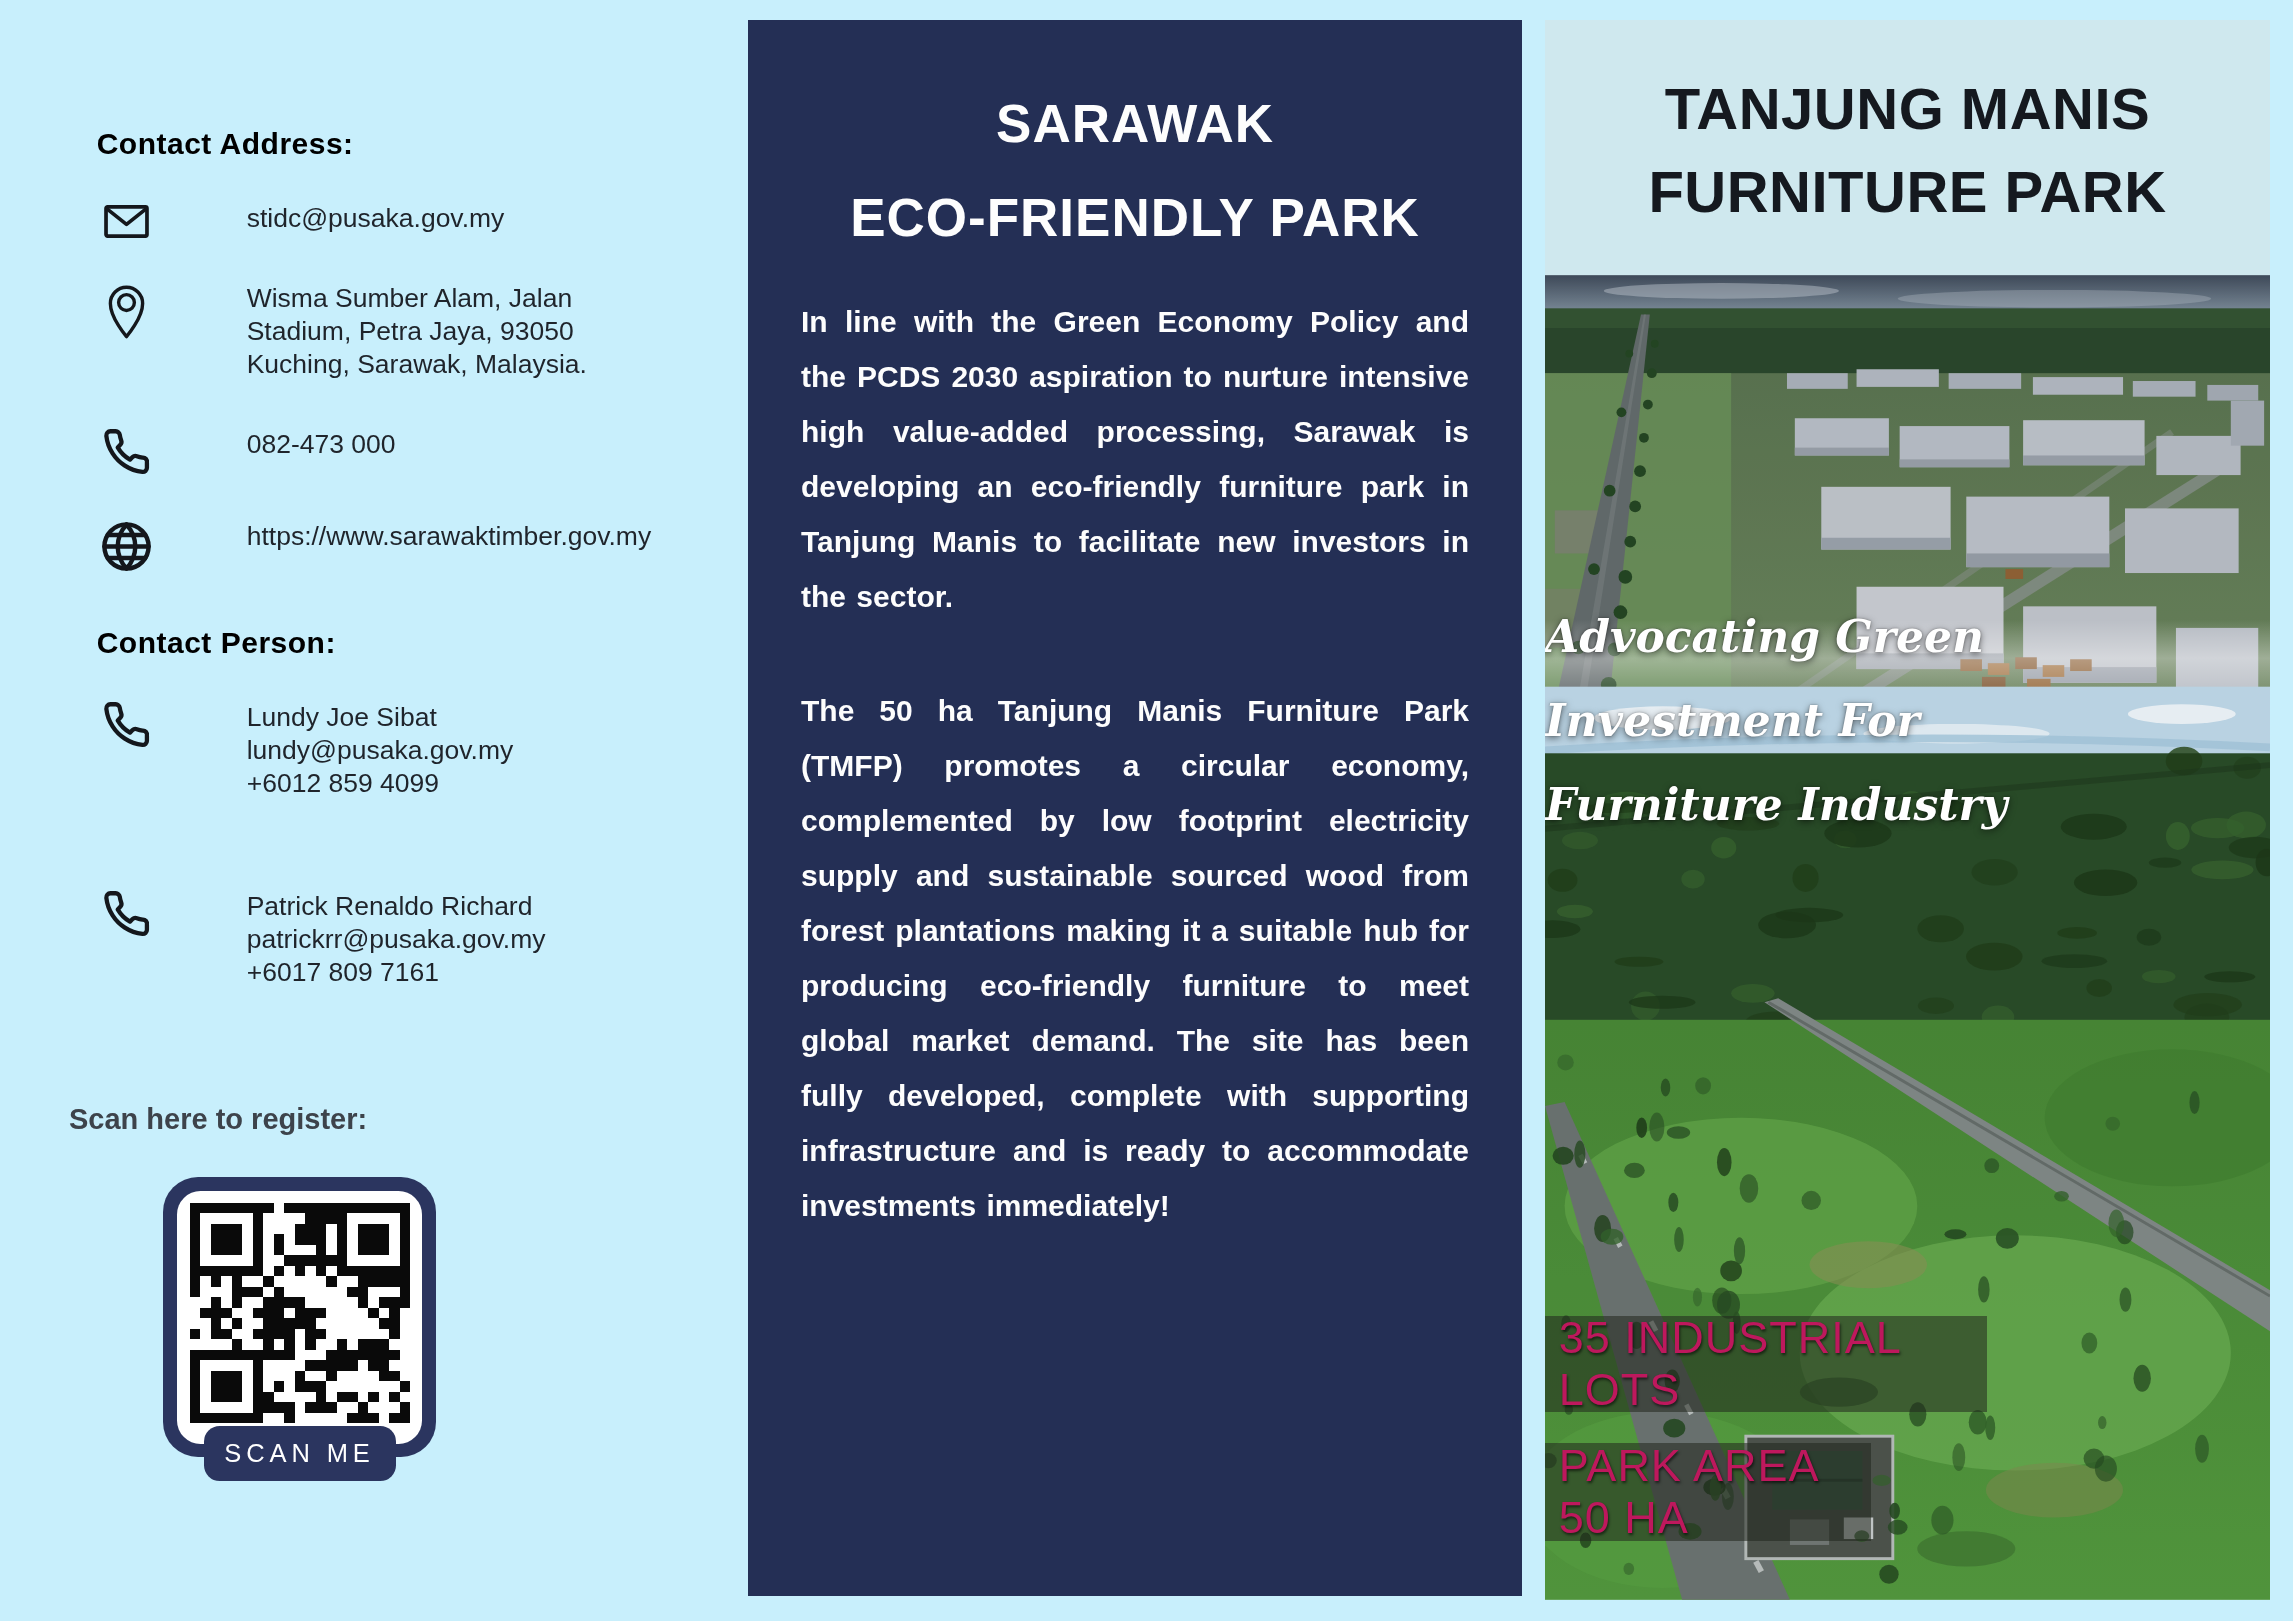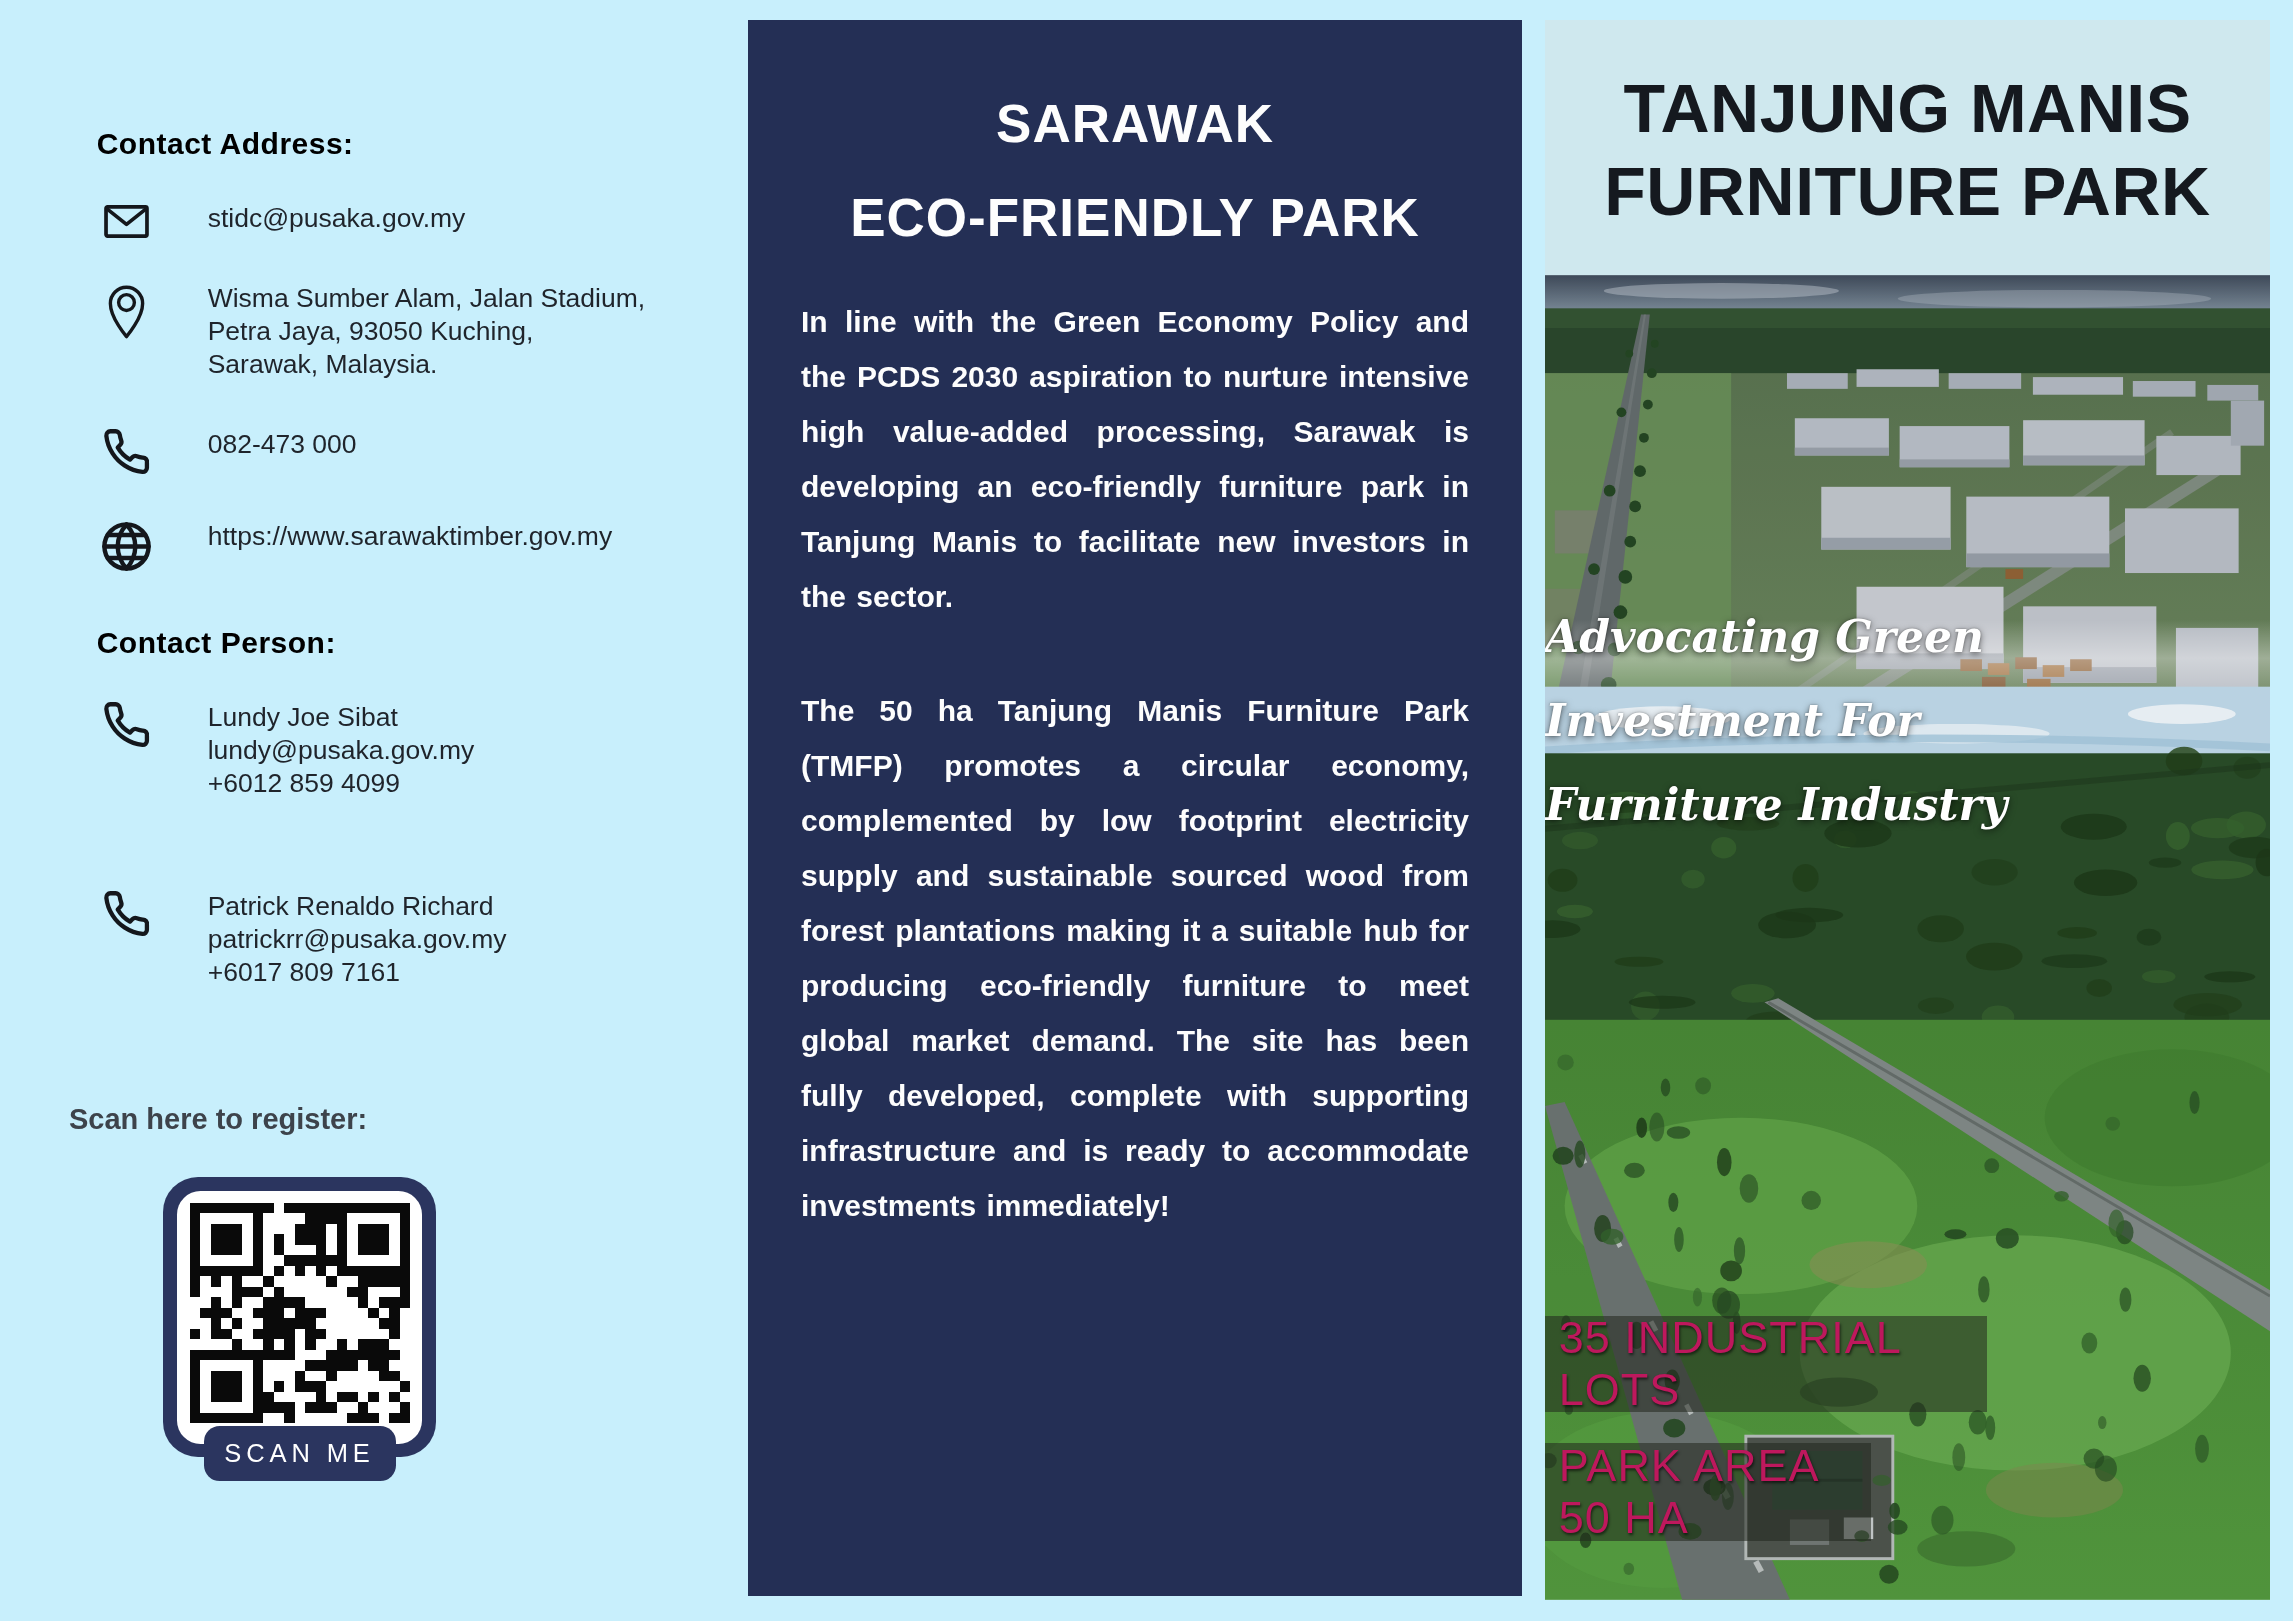--- a/index.html
+++ b/index.html
@@ -4,21 +4,21 @@
 <style>
   html,body{margin:0;padding:0;}
   body{font-family:"Liberation Sans",sans-serif;}
   .page{position:relative;width:2294px;height:1621px;background:#c8effc;overflow:hidden;}
 
   
   .panel-left{position:absolute;left:83px;top:88px;width:564px;color:#22262c;}
   .lp-heading{font-size:30px;font-weight:bold;color:#000000;margin:39px 0 41px 13.7px;letter-spacing:0.5px;}
   .row{display:flex;align-items:flex-start;padding-left:14.7px;}
   .row .icon-box{width:57px;flex:none;display:flex;justify-content:center;}
-  .row .txt{margin-left:53px;width:461px;font-size:26.5px;line-height:33px;color:#1f242b;}
+  .row .txt{margin-left:92px;width:461px;font-size:26.5px;line-height:33px;color:#1f242b;}
   .jline{text-align:justify;text-align-last:justify;}
   .mb-email{margin-bottom:41px;}
   .mb-addr{margin-bottom:47px;}
   .mb-phone{margin-bottom:43px;}
   .mb-globe{margin-bottom:53px;}
   .mb-person{margin-bottom:90px;}
   .person-line{display:block;}
   svg.ic{stroke:#14171c;fill:none;stroke-width:1.9;stroke-linecap:round;stroke-linejoin:round;}
 
   
@@ -29,21 +29,21 @@
   .qr-white svg{margin-top:12.7px;}
   .scan-pill{position:absolute;left:50%;bottom:-23.5px;transform:translateX(-50%);background:#2b355f;color:#ffffff;width:192px;height:55px;border-radius:15.7px;display:flex;align-items:center;justify-content:center;font-size:25.5px;letter-spacing:4.9px;font-weight:400;}
 
   
   .panel-middle{position:absolute;left:748px;top:19.6px;width:774px;height:1576px;background:#242f55;color:#fdfdfd;box-sizing:border-box;padding:57px 53px 0 53px;}
   .mid-title{font-size:53px;font-weight:bold;line-height:94px;text-align:center;margin:0 0 29px 0;letter-spacing:1px;}
   .mid-par{font-size:30px;font-weight:bold;line-height:55px;text-align:justify;text-justify:inter-word;margin:0 0 59px 0;word-spacing:2px;}
 
   
   .panel-right{position:absolute;left:1545px;top:19.6px;width:725px;height:1580px;background:#cfe8ee;}
-  .cover-title{font-size:68px;font-weight:bold;line-height:83px;text-align:center;color:#15191f;margin:0;padding-top:47px;letter-spacing:0.5px;}
+  .cover-title{font-size:58px;font-weight:bold;line-height:83px;text-align:center;color:#15191f;margin:0;padding-top:47px;letter-spacing:0.5px;}
   .photo{position:absolute;left:0;top:255px;width:725px;height:1325px;overflow:hidden;}
   .photo svg.scene{position:absolute;left:0;top:0;}
   .tagline{position:absolute;left:0;top:320px;width:100%;text-align:left;color:#ffffff;font-family:"DejaVu Serif",serif;font-style:italic;font-weight:bold;font-size:44px;line-height:84px;text-shadow:0 2px 7.8px rgba(0,0,0,.55),0 0 2px rgba(0,0,0,.35);}
   .badge{position:absolute;background:rgba(33,38,30,0.55);color:#be185d;font-weight:normal;display:flex;align-items:center;padding-left:13.7px;text-shadow:1px 2px 2.9px rgba(0,0,0,.6);letter-spacing:1px;}
   .badge-1{left:0;top:1041px;width:428px;height:96px;font-size:45px;}
   .badge-2{left:0;top:1168px;width:312px;height:98px;font-size:45px;}
 </style>
 </head>
 <body>
 

